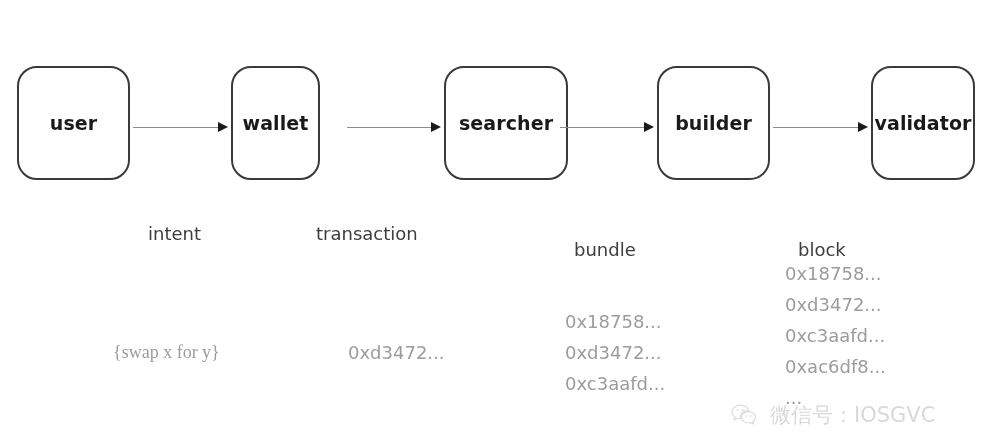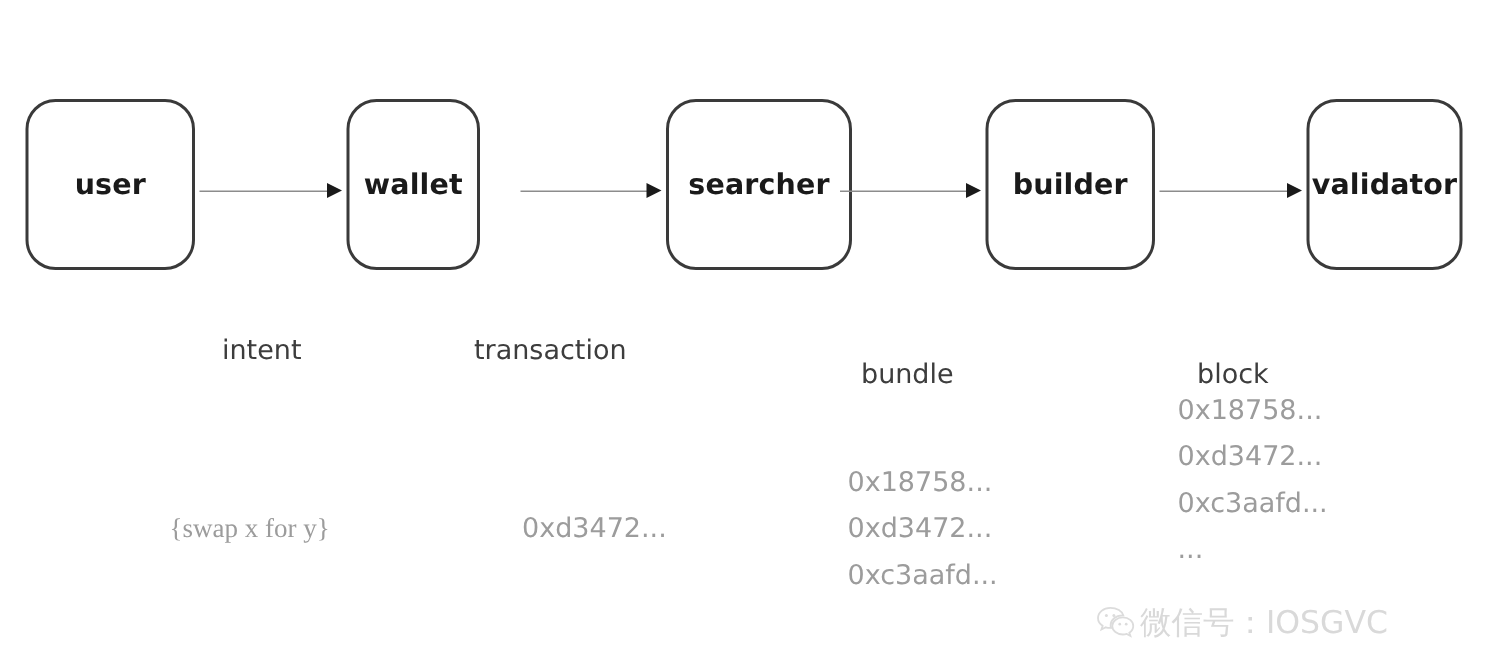--- a/index.html
+++ b/index.html
@@ -106,21 +106,21 @@
   .payload-bundle      { left: 565px; top: 306px; }
   .payload-block       { left: 785px; top: 258px; }
 
   
   #watermark {
     position: absolute;
     left: 731px;
     top: 401px;
     display: flex;
     align-items: center;
-    gap: 3px;
+    gap: 13px;
     color: #d9d9d9;
     font-size: 21px;
     white-space: nowrap;
     pointer-events: none;
     font-family: "DejaVu Sans", "Liberation Sans", sans-serif;
   }
   #watermark .wm-icon {
     display: inline-block;
     width: 26px;
     height: 22px;
@@ -183,20 +183,21 @@
   <div class="payload payload-bundle">
     <span class="payload-line">0x18758...</span>
     <span class="payload-line">0xd3472...</span>
     <span class="payload-line">0xc3aafd...</span>
   </div>
 
   <div class="payload payload-block">
     <span class="payload-line">0x18758...</span>
     <span class="payload-line">0xd3472...</span>
     <span class="payload-line">0xc3aafd...</span>
+    <span class="payload-line">0xac6df8...</span>
     <span class="payload-line">...</span>
   </div>
 
   <div id="watermark">
     <span class="wm-icon">
       <svg width="26" height="22" viewBox="0 0 26 22" xmlns="http://www.w3.org/2000/svg">
         <path d="M9.2 1.2C4.6 1.2 1 4.3 1 8c0 2.1 1.2 4 3.1 5.2l-.8 2.5 2.9-1.5c.9.3 1.9.4 3 .4h.5c-.2-.6-.3-1.2-.3-1.8 0-3.6 3.5-6.5 7.9-6.5h.6C17.2 3.6 13.6 1.2 9.2 1.2z" fill="none" stroke="#dcdcdc" stroke-width="1.2"></path>
         <circle cx="6.6" cy="6.3" r="1" fill="#dcdcdc"></circle>
         <circle cx="11.6" cy="6.3" r="1" fill="#dcdcdc"></circle>
         <path d="M17.6 7.6c-3.9 0-7.1 2.6-7.1 5.7 0 3.2 3.2 5.7 7.1 5.7.9 0 1.7-.1 2.5-.4l2.5 1.3-.7-2.1c1.6-1.1 2.6-2.7 2.6-4.5 0-3.1-3.1-5.7-6.9-5.7z" fill="none" stroke="#dcdcdc" stroke-width="1.2"></path>

